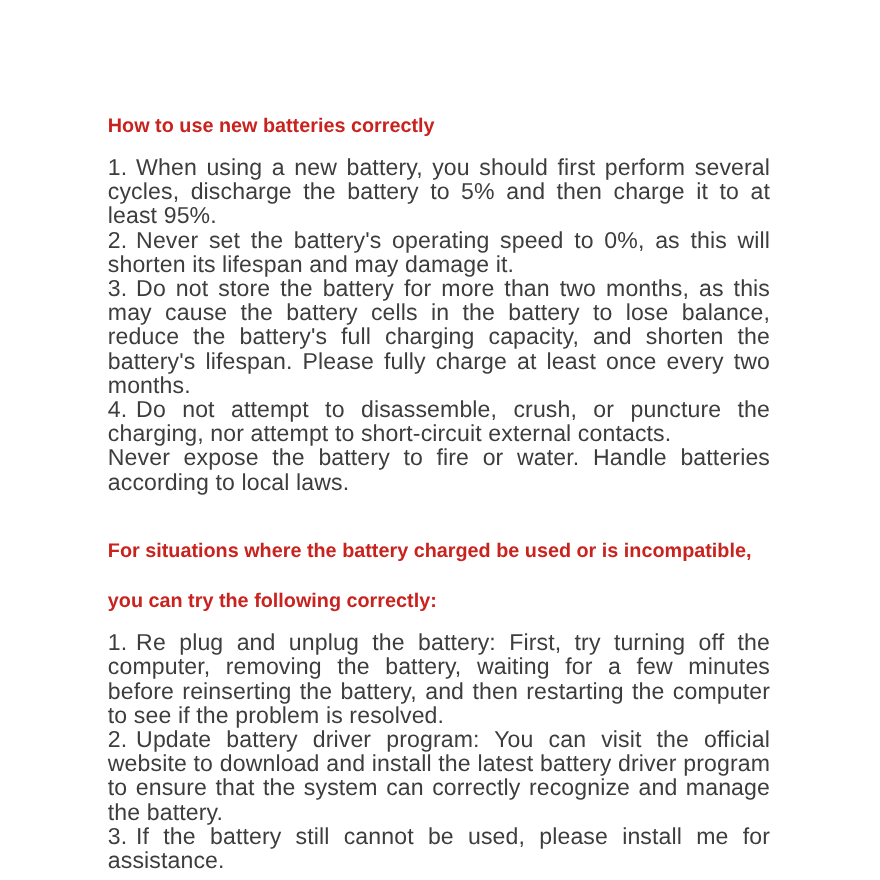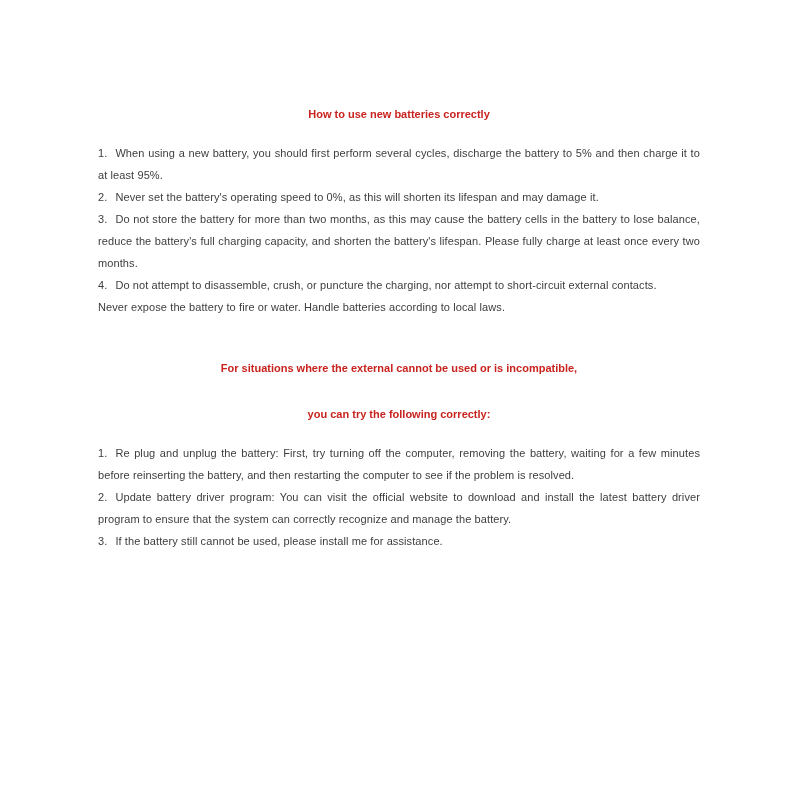--- a/index.html
+++ b/index.html
@@ -10,30 +10,30 @@
     background: #ffffff;
     box-sizing: border-box;
     padding: 102px 100px 0 98px;
     font-family: "Liberation Sans", sans-serif;
     color: #3d3d3d;
     overflow: hidden;
   }
   .red-title {
     color: #c8231e;
     font-weight: bold;
-    font-size: 11px;
+    font-size: 18px;
     line-height: 24px;
-    text-align: center;
+    text-align: left;
     margin: 0;
   }
   .title-first { margin-bottom: 16px; }
   .title-mid   { margin-top: 38px; }
   .title-sub   { margin-top: 22px; margin-bottom: 16px; }
   .para {
-    font-size: 11px;
+    font-size: 21px;
     line-height: 22px;
     text-align: justify;
     margin: 0;
     letter-spacing: 0.1px;
   }
   .num { margin-right: 8px; }
 </style>
 </head>
 <body>
 
@@ -45,21 +45,21 @@
 
   <p class="para"><span class="num">2.</span><span>Never set the battery's operating speed to 0%, as this will shorten its lifespan and may damage it.</span></p>
 
   <p class="para"><span class="num">3.</span><span>Do not store the battery for more than two months, as this may cause the battery cells in the battery to lose balance, reduce the battery's full charging capacity, and shorten the battery's lifespan. Please fully charge at least once every two months.</span></p>
 
   <p class="para"><span class="num">4.</span><span>Do not attempt to disassemble, crush, or puncture the charging, nor attempt to short-circuit external contacts.</span></p>
 
   <p class="para"><span>Never expose the battery to fire or water. Handle batteries according to local laws.</span></p>
 
 
-  <h2 class="red-title title-mid">For situations where the external cannot be used or is incompatible,</h2>
+  <h2 class="red-title title-mid">For situations where the battery charged be used or is incompatible,</h2>
 
   <h2 class="red-title title-sub">you can try the following correctly:</h2>
 
   <p class="para"><span class="num">1.</span><span>Re plug and unplug the battery: First, try turning off the computer, removing the battery, waiting for a few minutes before reinserting the battery, and then restarting the computer to see if the problem is resolved.</span></p>
 
   <p class="para"><span class="num">2.</span><span>Update battery driver program: You can visit the official website to download and install the latest battery driver program to ensure that the system can correctly recognize and manage the battery.</span></p>
 
   <p class="para"><span class="num">3.</span><span>If the battery still cannot be used, please install me for assistance.</span></p>
 
 </div>

